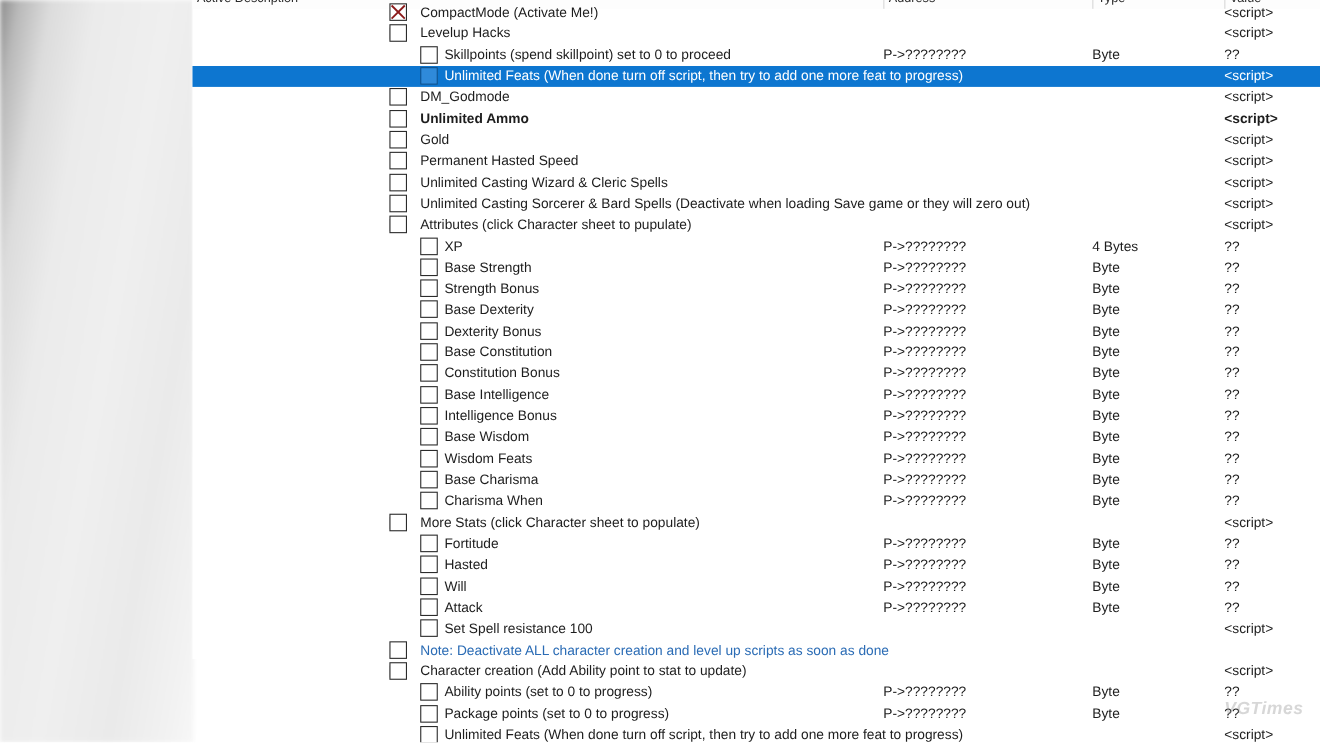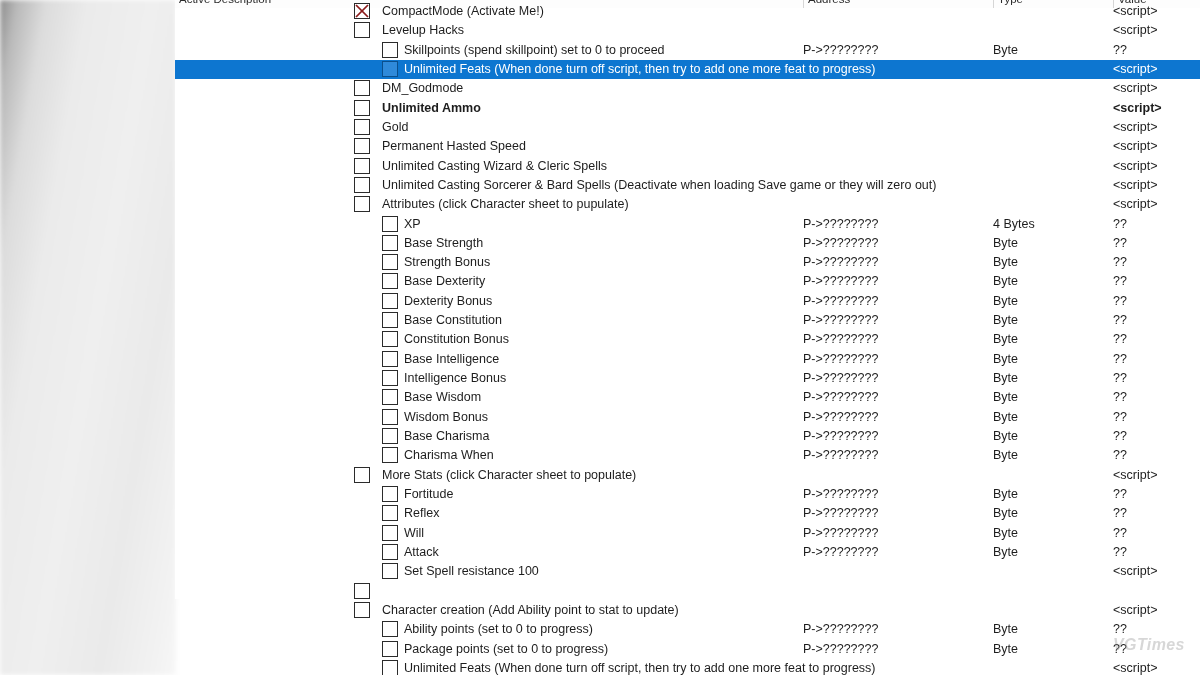--- a/index.html
+++ b/index.html
@@ -326,21 +326,21 @@
         </div>
         <div class="row" style="top: 388.4px;">
           <div class="cbox" style="left: 207px;"></div>
           <div class="desc" style="left: 229px;">Base Wisdom</div>
           <div class="addr">P-&gt;????????</div>
           <div class="type">Byte</div>
           <div class="val">??</div>
         </div>
         <div class="row" style="top: 407.72px;">
           <div class="cbox" style="left: 207px;"></div>
-          <div class="desc" style="left: 229px;">Wisdom Bonus</div>
+          <div class="desc" style="left: 229px;">Wisdom Feats</div>
           <div class="addr">P-&gt;????????</div>
           <div class="type">Byte</div>
           <div class="val">??</div>
         </div>
         <div class="row" style="top: 427.04px;">
           <div class="cbox" style="left: 207px;"></div>
           <div class="desc" style="left: 229px;">Base Charisma</div>
           <div class="addr">P-&gt;????????</div>
           <div class="type">Byte</div>
           <div class="val">??</div>
@@ -360,21 +360,21 @@
         </div>
         <div class="row" style="top: 485px;">
           <div class="cbox" style="left: 207px;"></div>
           <div class="desc" style="left: 229px;">Fortitude</div>
           <div class="addr">P-&gt;????????</div>
           <div class="type">Byte</div>
           <div class="val">??</div>
         </div>
         <div class="row" style="top: 504.32px;">
           <div class="cbox" style="left: 207px;"></div>
-          <div class="desc" style="left: 229px;">Reflex</div>
+          <div class="desc" style="left: 229px;">Hasted</div>
           <div class="addr">P-&gt;????????</div>
           <div class="type">Byte</div>
           <div class="val">??</div>
         </div>
         <div class="row" style="top: 523.64px;">
           <div class="cbox" style="left: 207px;"></div>
           <div class="desc" style="left: 229px;">Will</div>
           <div class="addr">P-&gt;????????</div>
           <div class="type">Byte</div>
           <div class="val">??</div>
@@ -386,20 +386,21 @@
           <div class="type">Byte</div>
           <div class="val">??</div>
         </div>
         <div class="row" style="top: 562.28px;">
           <div class="cbox" style="left: 207px;"></div>
           <div class="desc" style="left: 229px;">Set Spell resistance 100</div>
           <div class="val">&lt;script&gt;</div>
         </div>
         <div class="row" style="top: 581.6px;">
           <div class="cbox" style="left: 179px;"></div>
+          <div class="desc note" style="left: 207px;">Note: Deactivate ALL character creation and level up scripts as soon as done</div>
         </div>
         <div class="row" style="top: 600.92px;">
           <div class="expander" style="left: 179px;"></div>
           <div class="cbox" style="left: 179px;"></div>
           <div class="desc" style="left: 207px;">Character creation (Add Ability point to stat to update)</div>
           <div class="val">&lt;script&gt;</div>
         </div>
         <div class="row" style="top: 620.24px;">
           <div class="cbox" style="left: 207px;"></div>
           <div class="desc" style="left: 229px;">Ability points (set to 0 to progress)</div>

